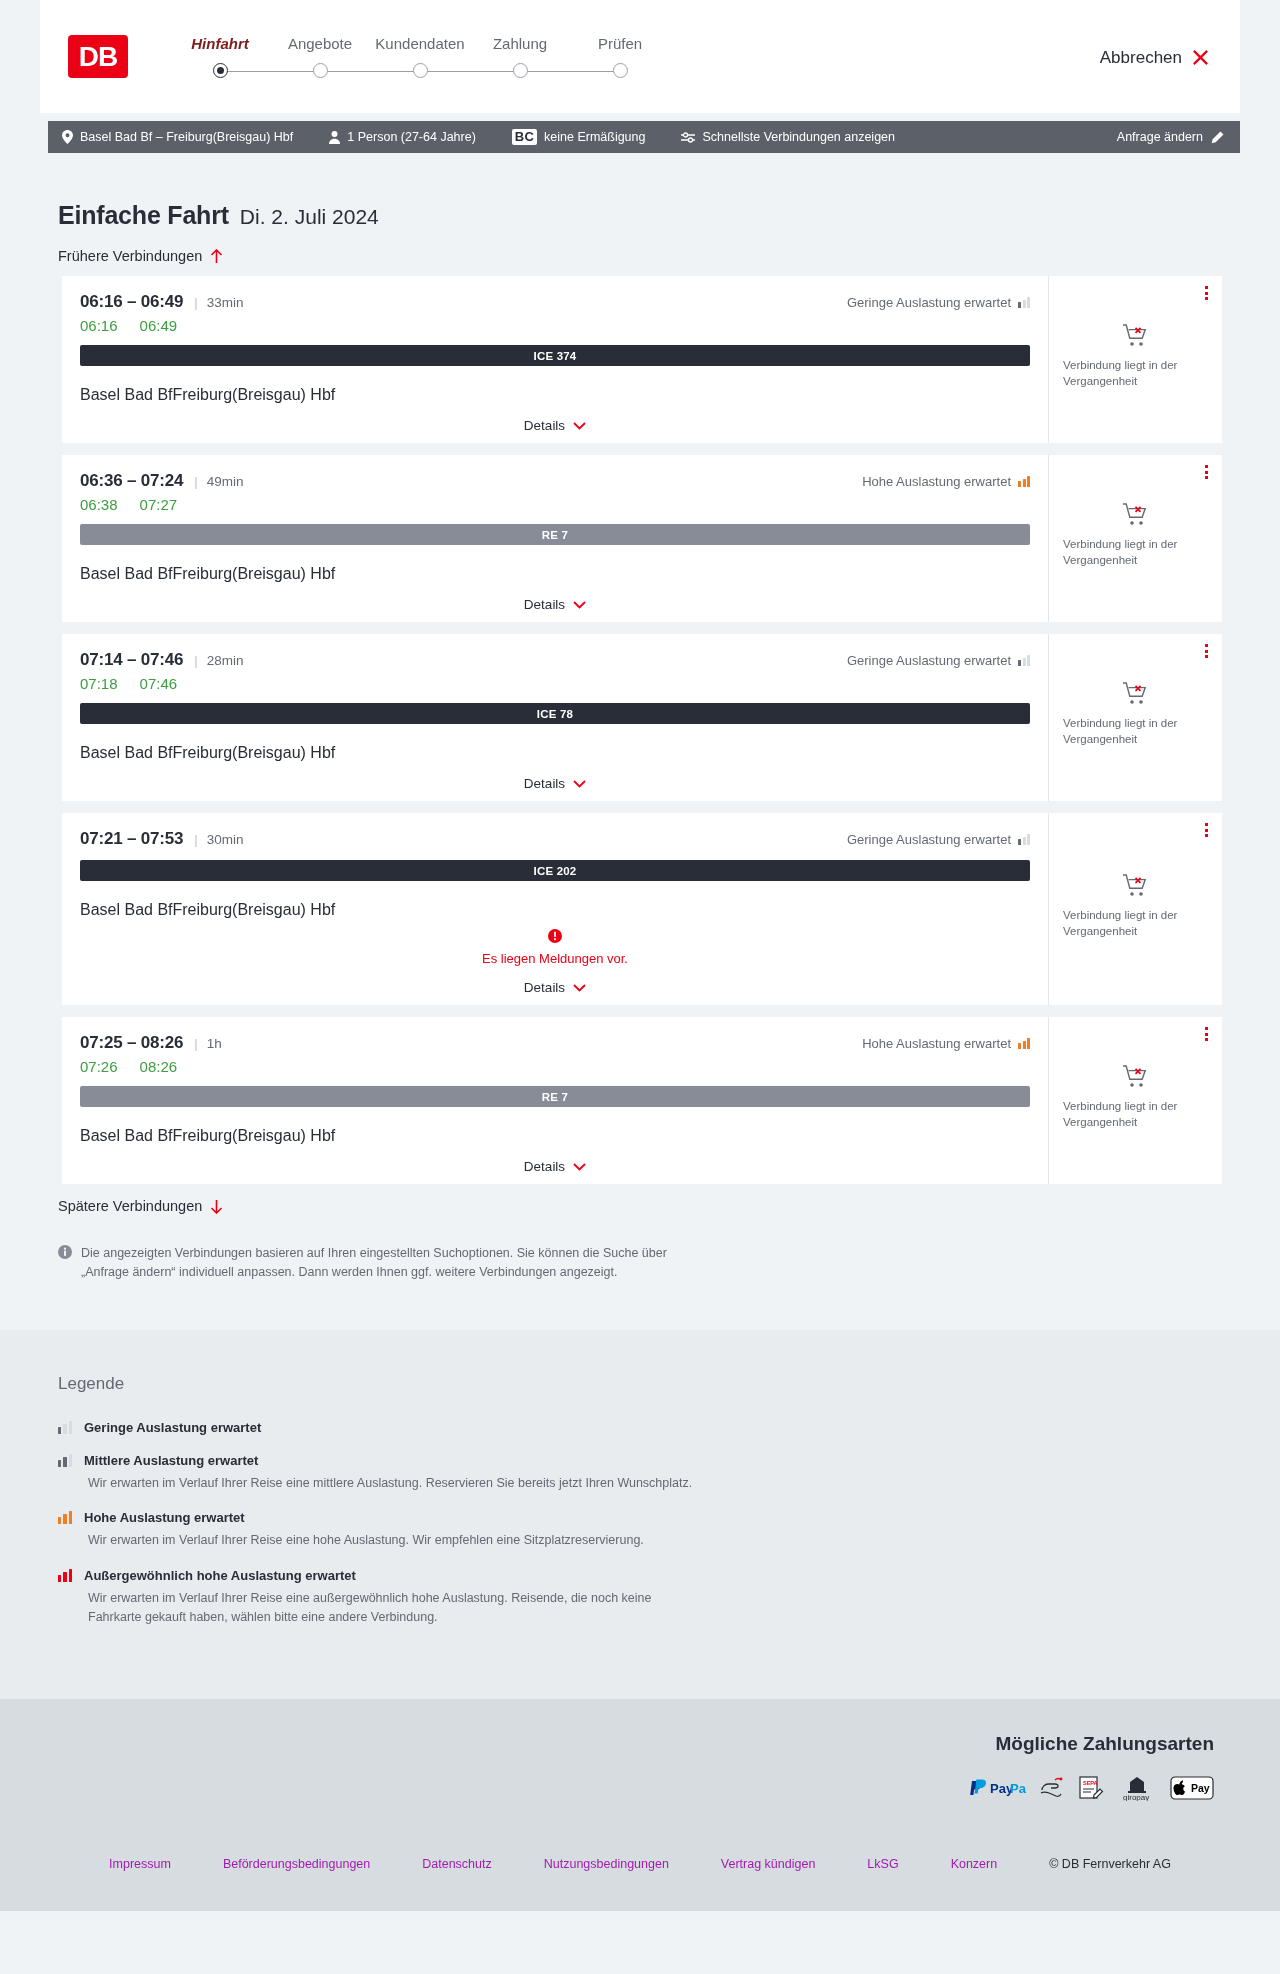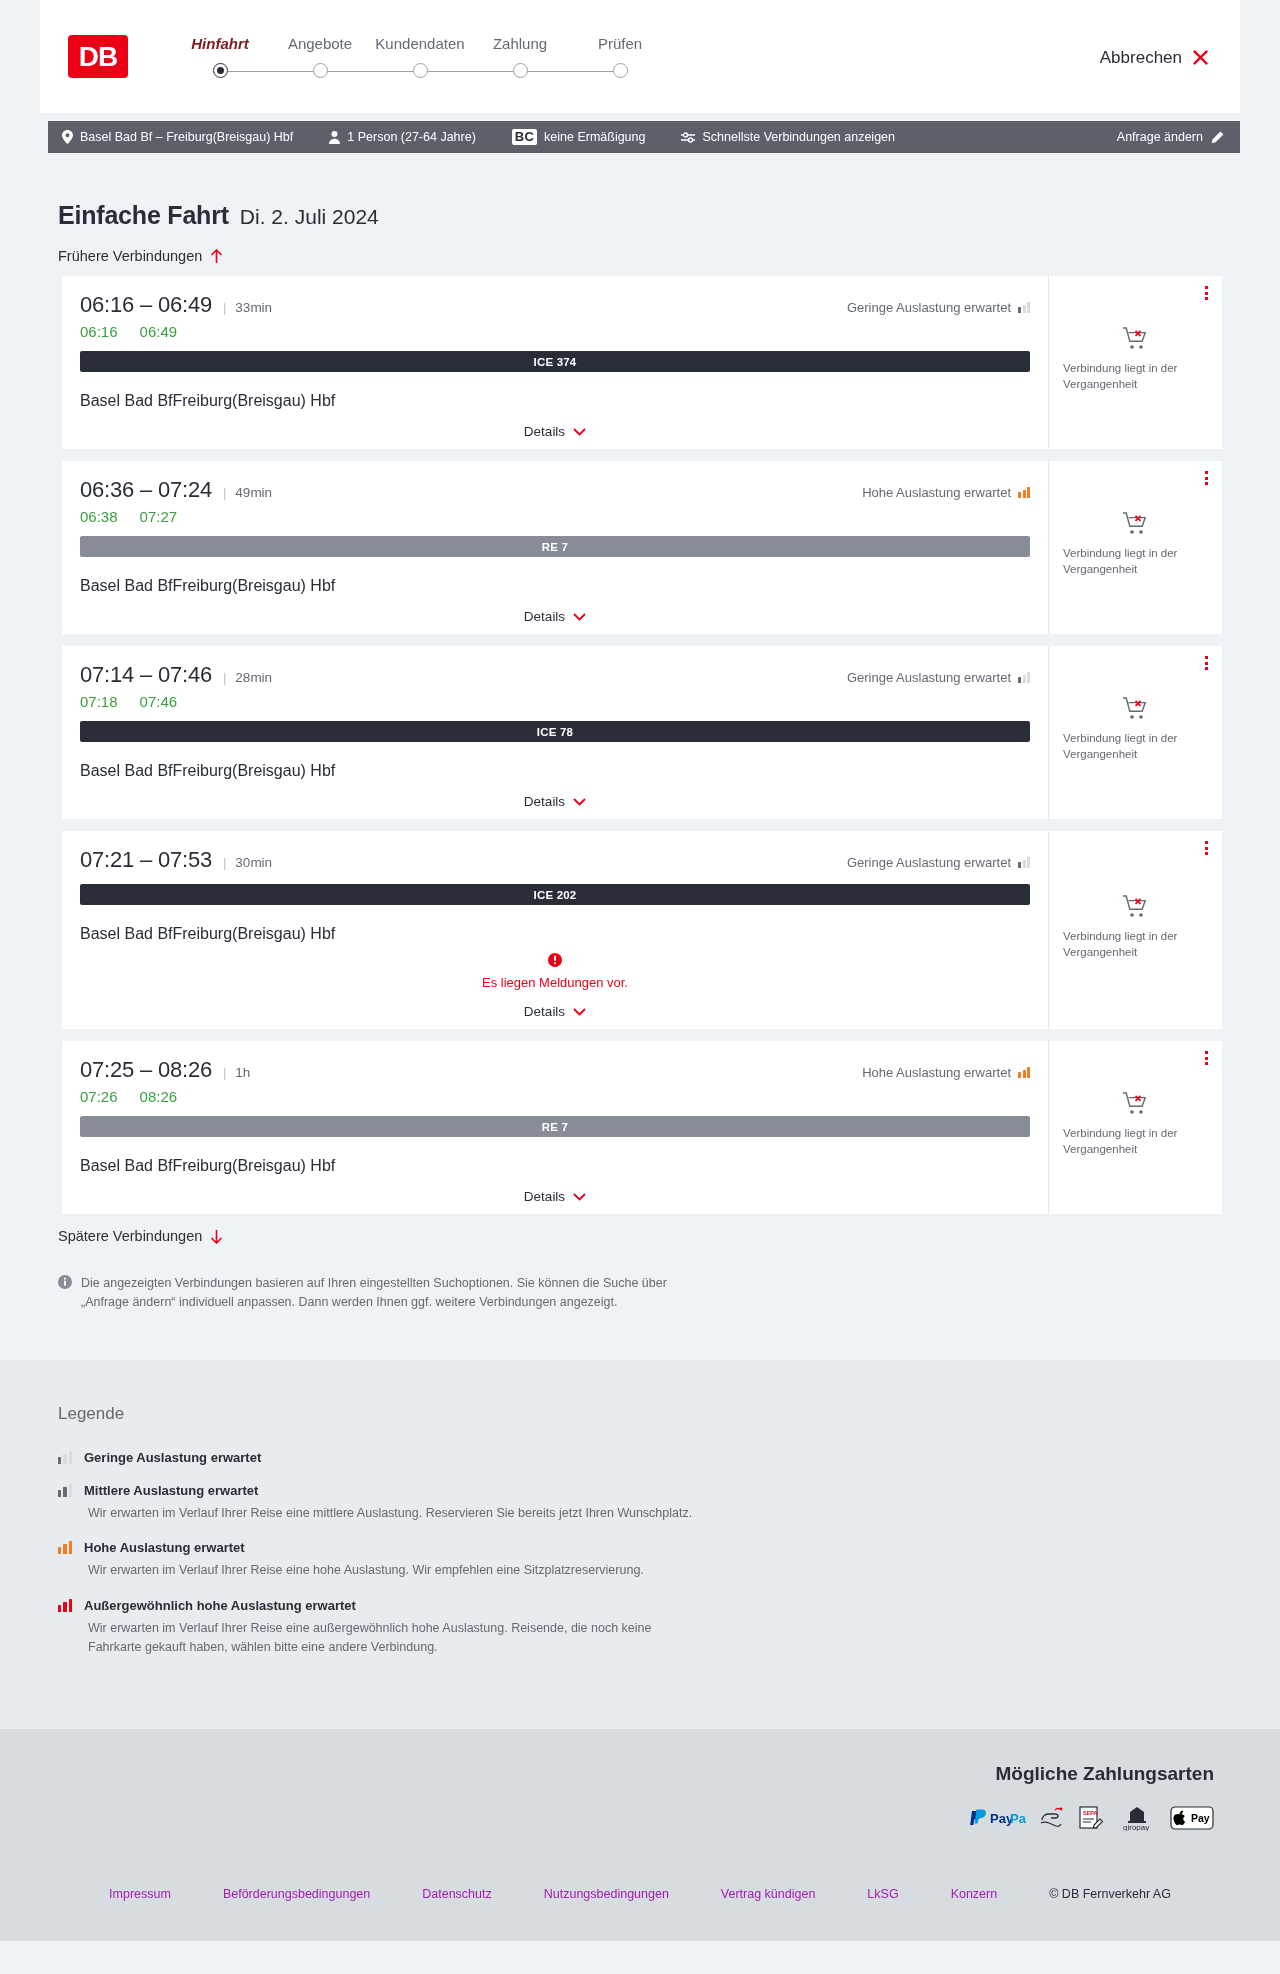--- a/index.html
+++ b/index.html
@@ -175,21 +175,21 @@
   }
   .conn-left {
     flex: 1 1 auto;
     padding: 16px 18px 10px 18px;
     position: relative;
   }
   .conn-topline {
     display: flex; align-items: baseline;
   }
   .times-main {
-    font-size: 22px; font-weight: normal; letter-spacing: -.2px;
+    font-size: 17px; font-weight: bold; letter-spacing: -.2px;
   }
   .pipe { color: #bfc3c8; margin: 0 9px 0 11px; font-size: 13px; }
   .duration { font-size: 13.5px; color: #646973; }
   .occupancy {
     margin-left: auto;
     display: flex; align-items: center; gap: 7px;
     font-size: 13px;
   }
   .occ-low { color: #646973; }
   .occ-high { color: #646973; }

